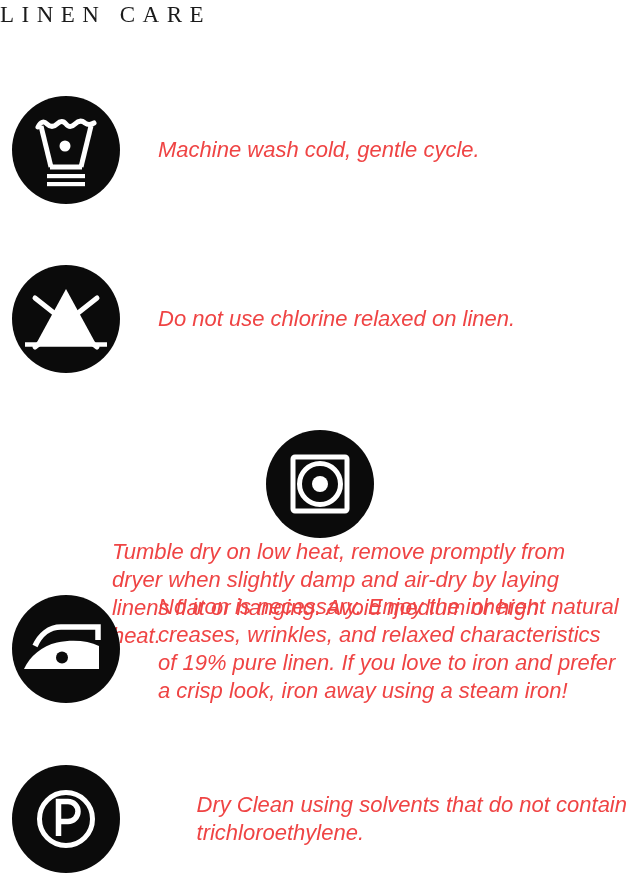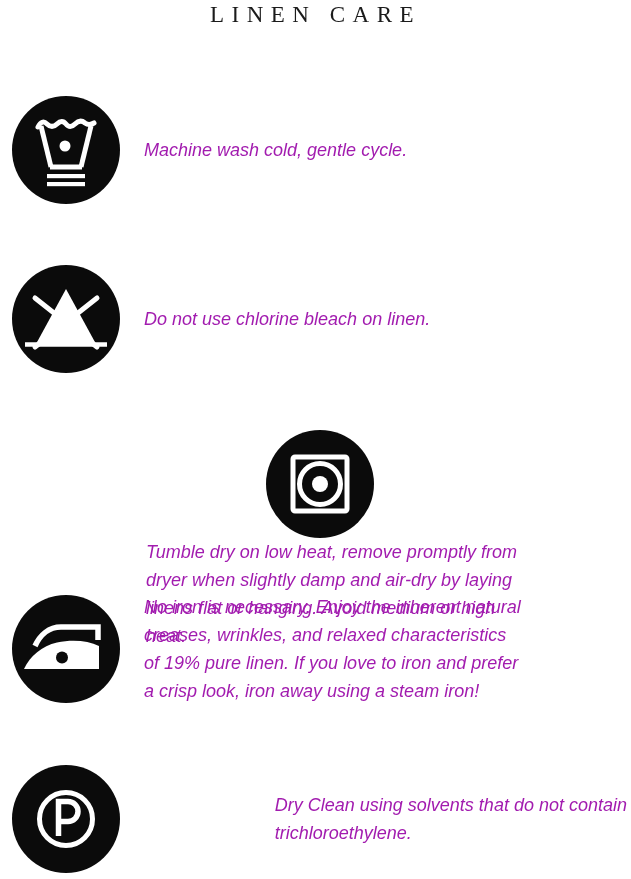--- a/index.html
+++ b/index.html
@@ -12,21 +12,20 @@
     background: #ffffff;
     position: relative;
     overflow: hidden;
     font-family: "Liberation Sans", sans-serif;
   }
   .page-title {
     position: absolute;
     top: 2px;
     left: 0;
     width: 631px;
-    text-align: center;
     font-family: "Liberation Serif", serif;
     font-weight: 400;
     font-size: 23px;
     letter-spacing: 7.5px;
     color: #1b1b1b;
     white-space: nowrap;
   }
   .care-row {
     position: absolute;
     left: 12px;
@@ -49,25 +48,25 @@
     display: flex;
     align-items: center;
     justify-content: center;
   }
   .icon-circle svg {
     width: 108px;
     height: 108px;
     display: block;
   }
   .care-text {
-    margin: 0 0 0 24px;
+    margin: 0 0 0 38px;
     font-style: italic;
-    font-size: 18px;
+    font-size: 22px;
     line-height: 28px;
-    color: #a21caf;
+    color: #ef4444;
     white-space: pre;
   }
   .stroke {
     fill: none;
     stroke: #ffffff;
     stroke-width: 5;
   }
   .roundcap { stroke-linecap: round; stroke-linejoin: round; }
 </style>
 </head>
@@ -92,21 +91,21 @@
 
 <div class="care-row row-2">
   <div class="icon-circle">
     <svg viewBox="0 0 108 108" aria-hidden="true">
       <path class="stroke roundcap" d="M23,33 L85,82"></path>
       <path class="stroke roundcap" d="M85,33 L23,82"></path>
       <polygon points="54,24 24,79 84,79" fill="#ffffff"></polygon>
       <path d="M13,79.5 L95,79.5" fill="none" stroke="#ffffff" stroke-width="4.5"></path>
     </svg>
   </div>
-  <p class="care-text">Do not use chlorine bleach on linen.</p>
+  <p class="care-text">Do not use chlorine relaxed on linen.</p>
 </div>
 
 <div class="care-row row-3">
   <div class="icon-circle">
     <svg viewBox="0 0 108 108" aria-hidden="true">
       <rect class="stroke" x="27" y="27" width="54" height="54" rx="2"></rect>
       <circle class="stroke" cx="54" cy="54" r="20.5"></circle>
       <circle cx="54" cy="54" r="8" fill="#ffffff"></circle>
     </svg>
   </div>

